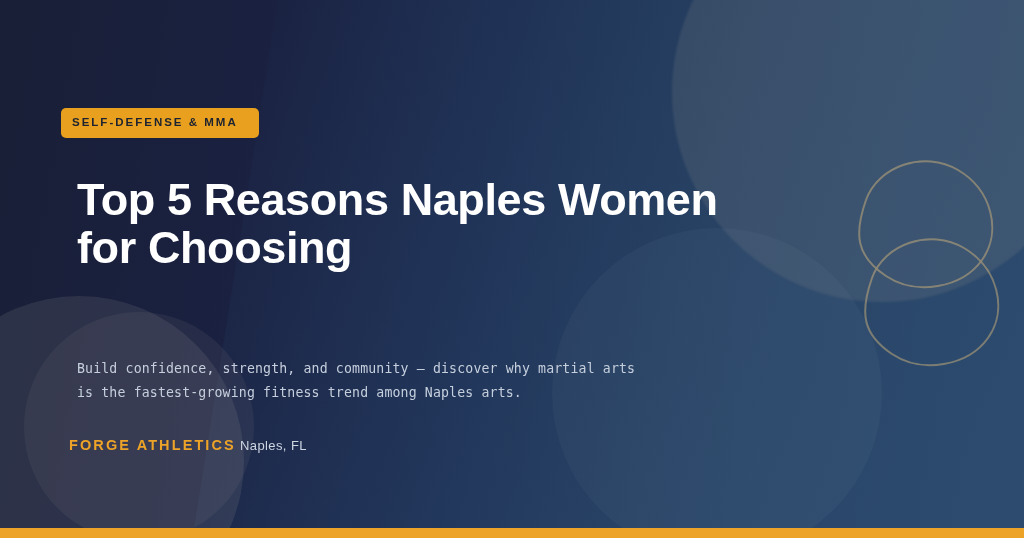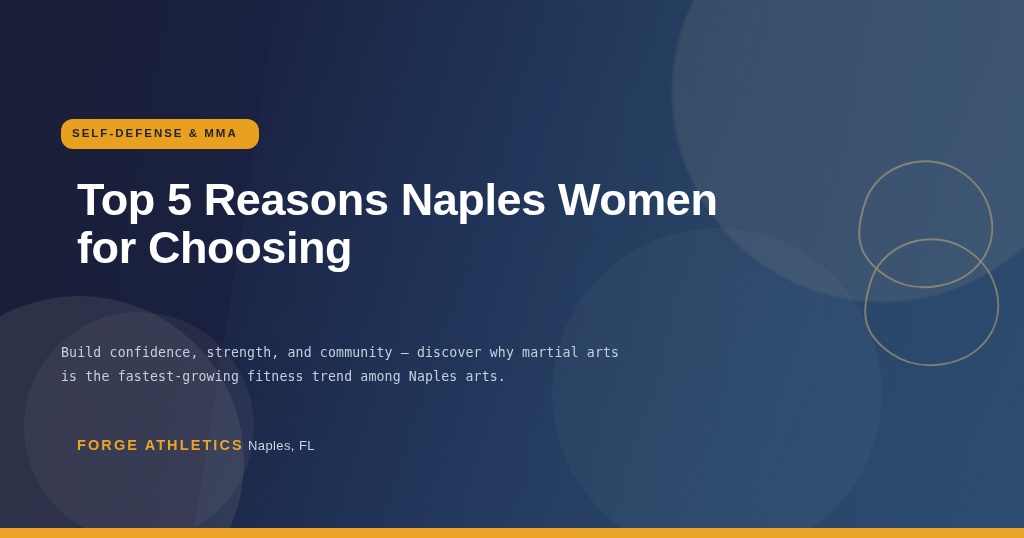--- a/index.html
+++ b/index.html
@@ -86,25 +86,25 @@
     position: absolute;
     left: 61px;
     top: 0;
     width: 800px;
     height: 100%;
   }
 
   .badge {
     position: absolute;
     left: 0;
-    top: 119px;
+    top: 108px;
     width: 198px;
     height: 30px;
     background: #e8a01e;
-    border-radius: 12px;
+    border-radius: 5px;
     overflow: hidden;
     white-space: nowrap;
   }
   .badge-label {
     display: block;
     position: absolute;
     left: 11px;
     top: 8px;
     font-size: 11.5px;
     font-weight: bold;
@@ -127,32 +127,32 @@
     white-space: nowrap;
   }
   .headline .hl-line { display: block; }
   .headline .gold { color: #eda327; }
 
   .subtitle {
     position: absolute;
     left: 0;
     top: 341px;
     width: 780px;
-    margin: 0;
+    margin: 16px;
     font-family: "DejaVu Sans Mono", "Liberation Mono", monospace;
     font-size: 13.2px;
     line-height: 1.85;
     letter-spacing: 0.15px;
     color: #c6cfdd;
   }
   .subtitle .sub-line { display: block; }
 
   .footer {
     position: absolute;
-    left: 16px;
+    left: 8px;
     top: 437px;
     height: 22px;
     width: 600px;
   }
   .brand {
     position: absolute;
     left: 0;
     top: 0;
     font-size: 14.5px;
     font-weight: bold;

